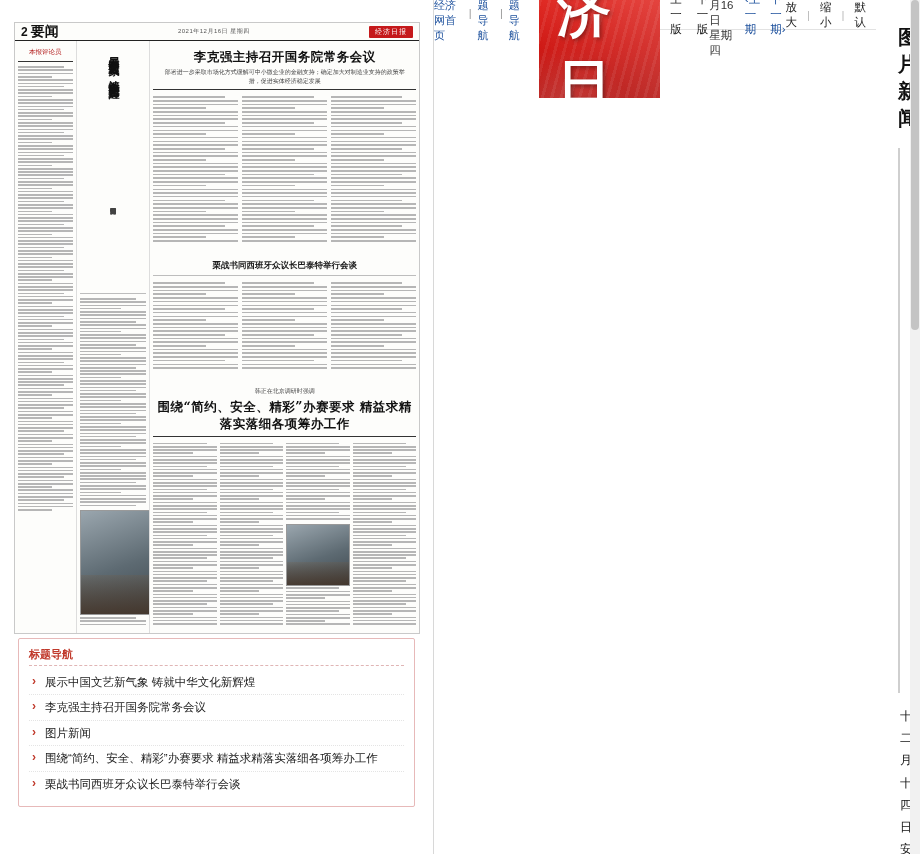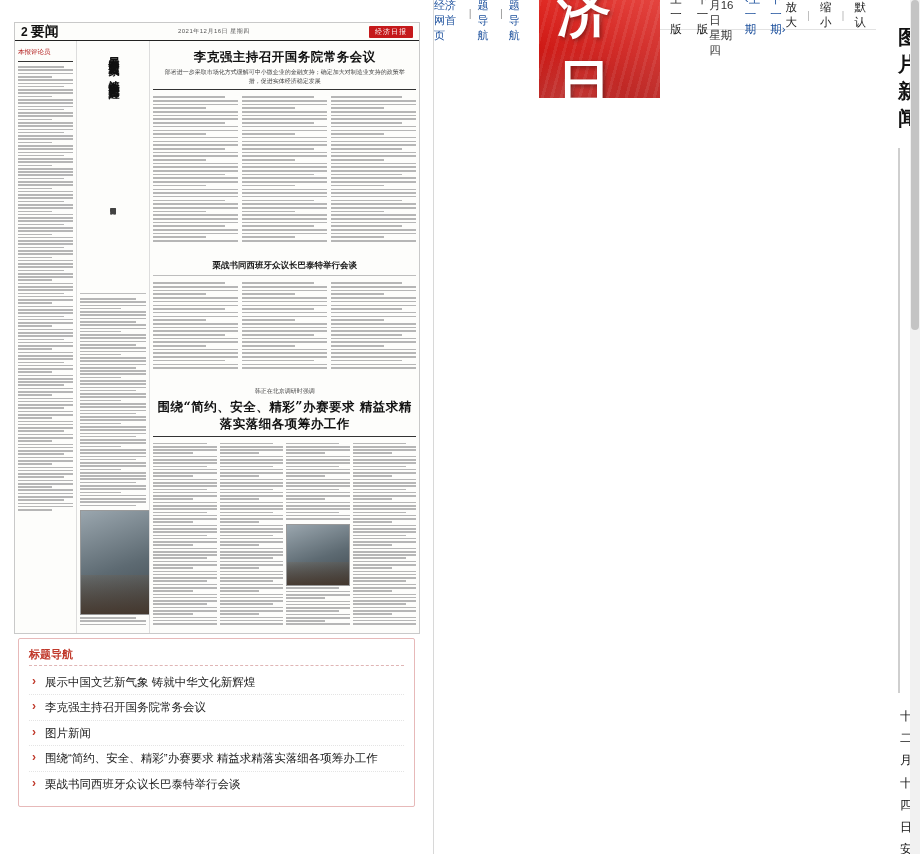--- a/index.html
+++ b/index.html
@@ -63,21 +63,21 @@
     writing-mode: vertical-rl; text-orientation: upright;
     font-family: "DejaVu Serif", serif; font-weight: bold;
     font-size: 11px; line-height: 1.45; color: #111;
     letter-spacing: 1px; margin: 3px auto 5px auto; height: 150px;
   }
   .sub-v {
     writing-mode: vertical-rl; text-orientation: upright;
     font-size: 6px; color: #444; line-height: 1.4; height: 86px; margin: 2px auto;
   }
   .col-title {
-    font-size: 6.5px; color: #b01515; margin: 3px 0;
+    font-size: 6.5px; color: #b01515; text-align: center; margin: 3px 0;
     font-family: "DejaVu Serif", serif;
   }
   .rule { height: 1px; background: #bdbdbd; margin: 4px 0; }
   .rule.dark { background: #333; height: 1.2px; }
 
   .art { margin-bottom: 6px; }
   .art h2 {
     font-family: "DejaVu Serif", serif;
     font-size: 12.5px; font-weight: bold; color: #111;
     text-align: center; line-height: 1.3; letter-spacing: .5px;

